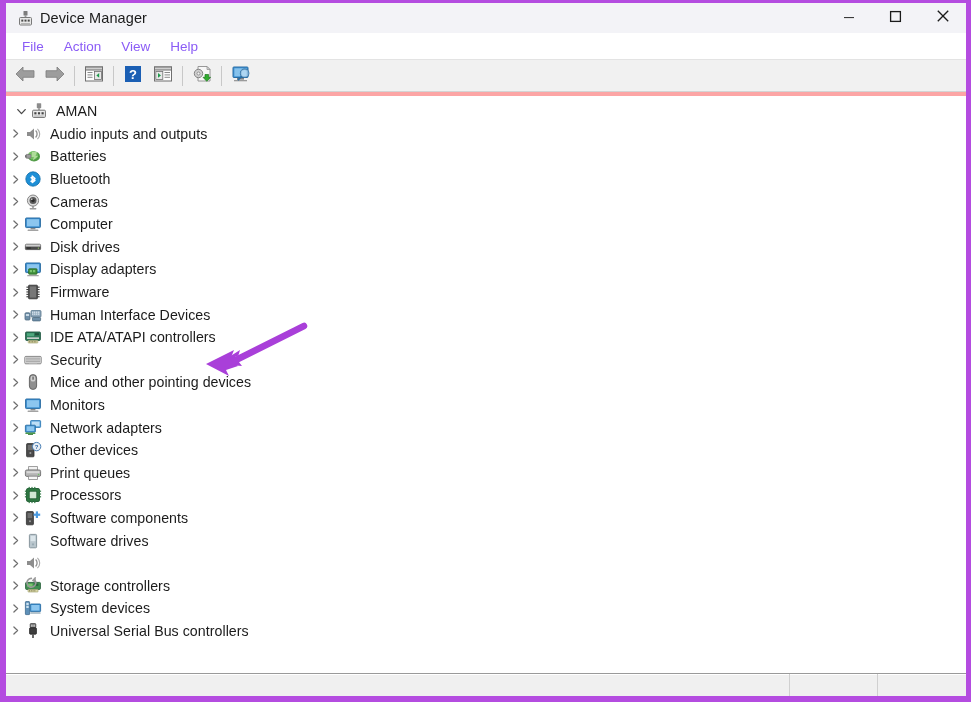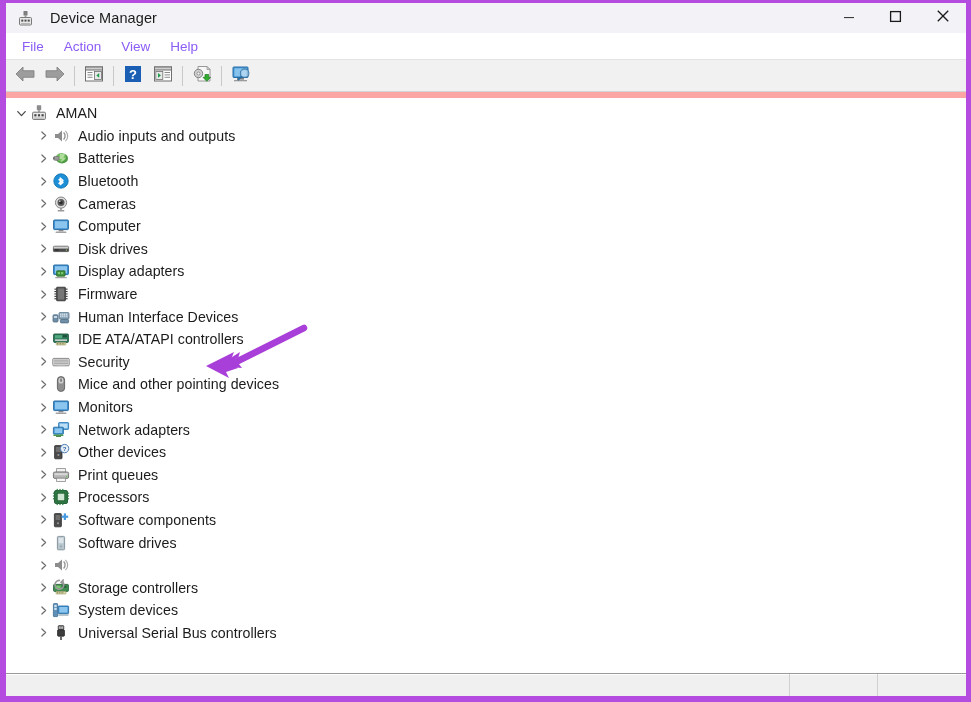--- a/index.html
+++ b/index.html
@@ -35,21 +35,21 @@
     background: #f3f3f7;
     display: flex;
     align-items: center;
     flex: 0 0 auto;
     position: relative;
   }
   #title-left {
     display: flex;
     align-items: center;
     padding-left: 11px;
-    gap: 16px;
+    gap: 6px;
   }
   .app-icon {
     width: 17px;
     height: 17px;
     position: relative;
     flex: 0 0 auto;
   }
   #window-title {
     font-size: 14.5px;
     color: #1b1b1b;
@@ -122,38 +122,38 @@
     margin: 0 4px;
     flex: 0 0 auto;
   }
 
   
   #content {
     flex: 1 1 auto;
     display: flex;
     min-height: 0;
     background: #14b8a6;
-    border-top: 6px solid #fca5a5;
+    border-top: 4px solid #fca5a5;
   }
   #tree-pane {
     flex: 1 1 auto;
     overflow: hidden;
     background: #ffffff;
     padding-top: 4px;
     position: relative;
   }
   .tree-row {
     display: flex;
     align-items: center;
     height: 22.6px;
     white-space: nowrap;
     cursor: default;
   }
   .tree-row.root { padding-left: 6px; }
-  .tree-row.child { padding-left: 28px; }
+  .tree-row.child { }
   .twisty {
     width: 18px;
     height: 18px;
     display: flex;
     align-items: center;
     justify-content: center;
     flex: 0 0 auto;
     color: #6b6b6b;
   }
   .node-icon {

